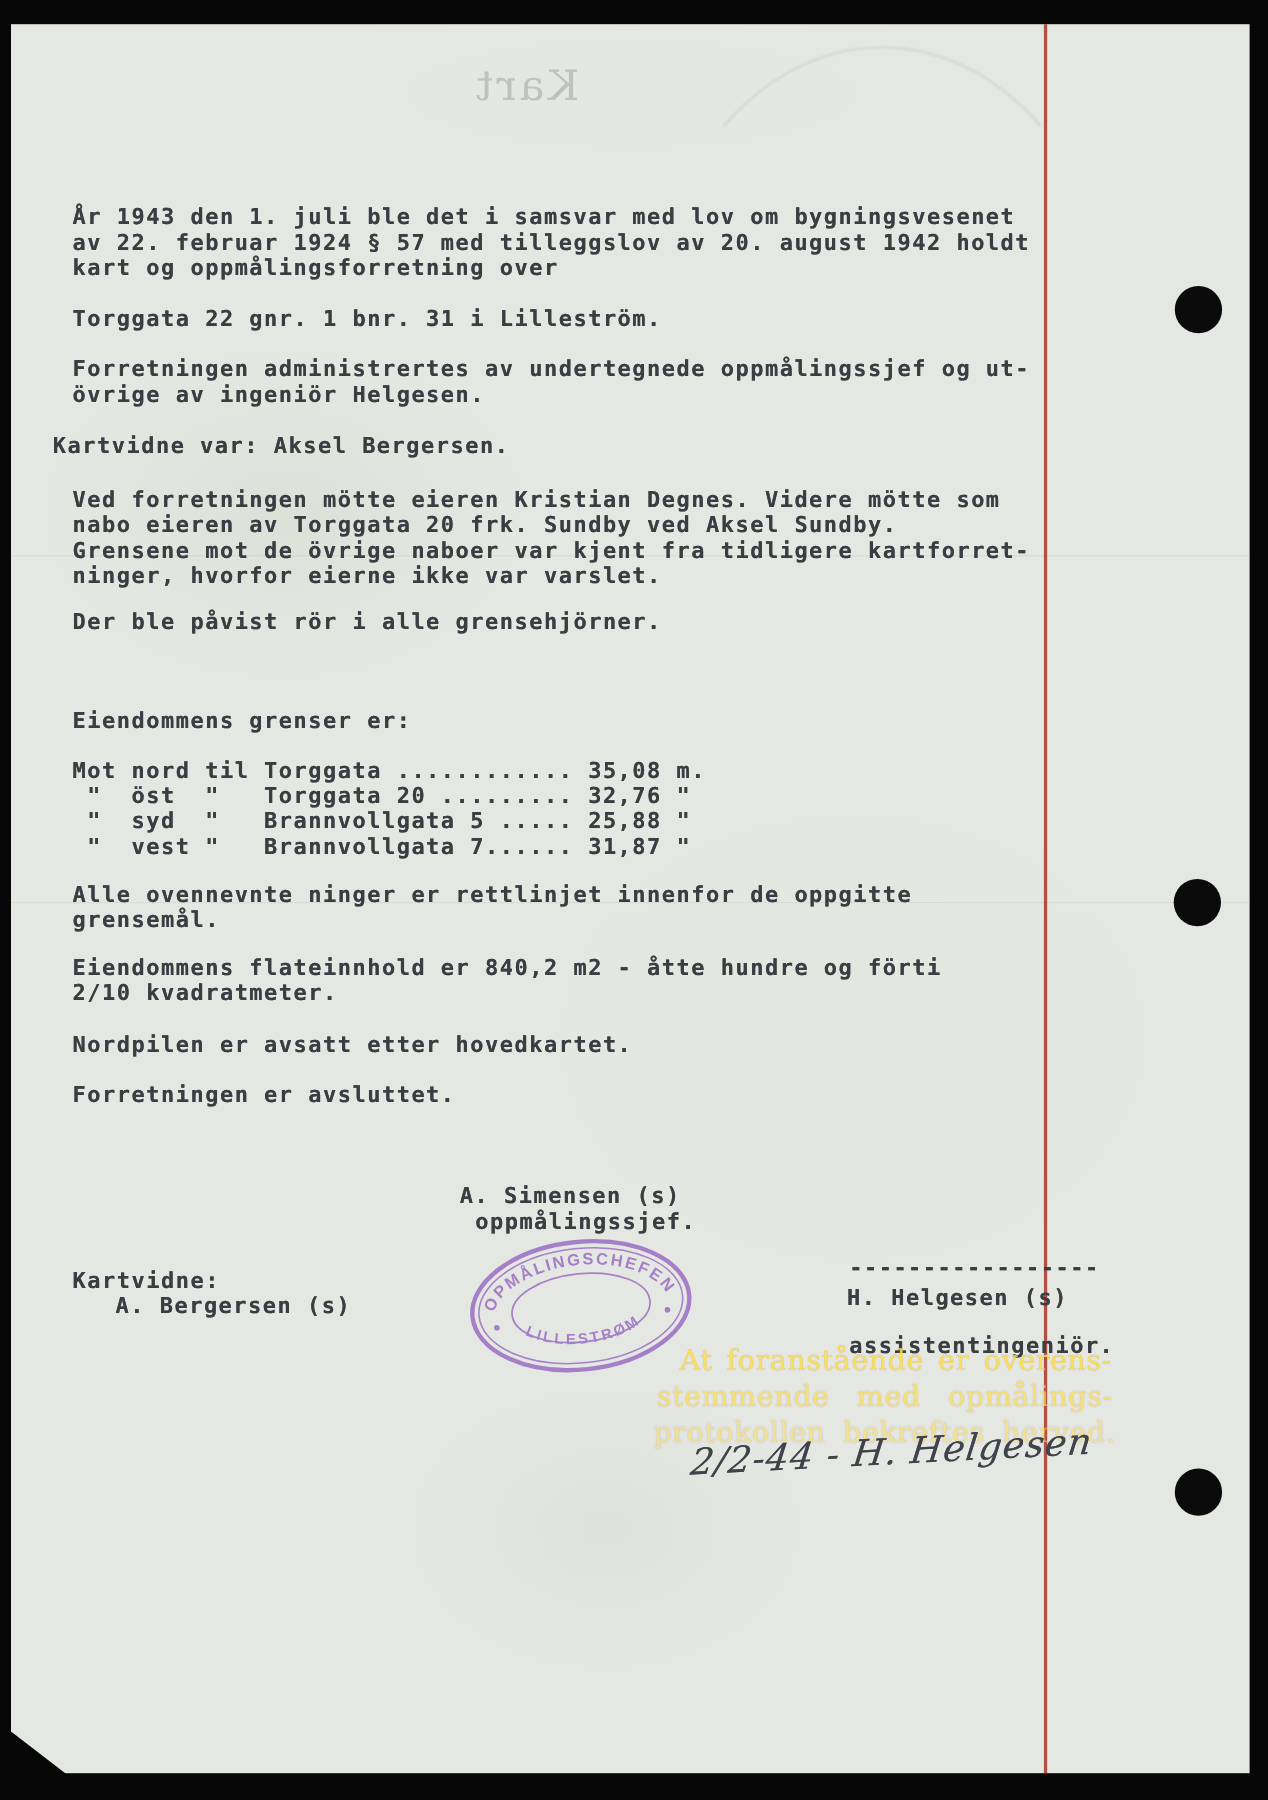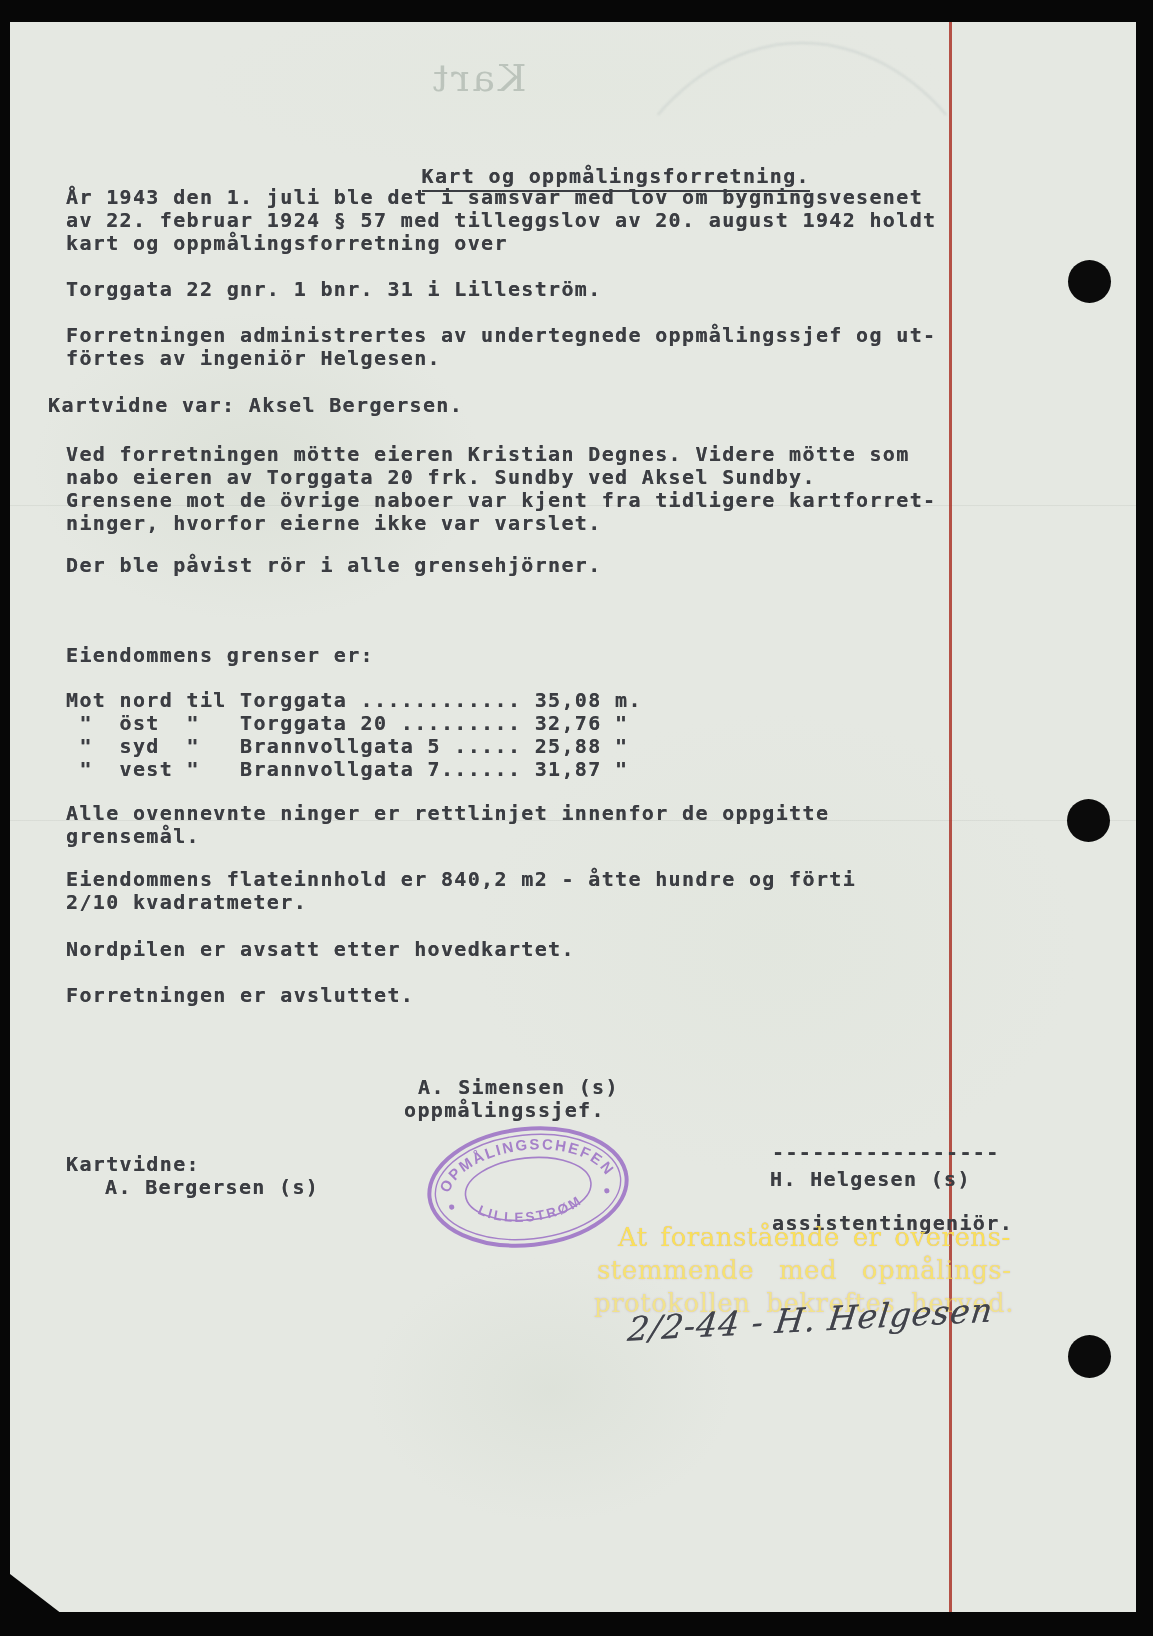--- a/index.html
+++ b/index.html
@@ -55,30 +55,27 @@
   <div class="crease" style="top:820px"></div>
   <div class="bleed-arc"></div>
   <div class="bleed">Kart</div>
   <div class="margin-line"></div>
   <div class="corner-cut"></div>
 
   <div class="hole" style="left:1068px;top:260px"></div>
   <div class="hole" style="left:1067px;top:799px"></div>
   <div class="hole" style="left:1068px;top:1335px"></div>
 
-  <div class="typed" style="left:368px;top:142px">
-    <span class="title-underline">Kart og oppmålingsforretning.</span>
-  </div>
 
   <div class="typed" style="left:66px;top:186px">År 1943 den 1. juli ble det i samsvar med lov om bygningsvesenet
 av 22. februar 1924 § 57 med tilleggslov av 20. august 1942 holdt
 kart og oppmålingsforretning over</div>
   <div class="typed" style="left:66px;top:278px">Torggata 22 gnr. 1 bnr. 31 i Lilleström.</div>
   <div class="typed" style="left:66px;top:324px">Forretningen administrertes av undertegnede oppmålingssjef og ut-
-förtes av ingeniör Helgesen.</div>
+övrige av ingeniör Helgesen.</div>
   <div class="typed" style="left:48px;top:394px">Kartvidne var: Aksel Bergersen.</div>
   <div class="typed" style="left:66px;top:443px">Ved forretningen mötte eieren Kristian Degnes. Videre mötte som
 nabo eieren av Torggata 20 frk. Sundby ved Aksel Sundby.
 Grensene mot de övrige naboer var kjent fra tidligere kartforret-
 ninger, hvorfor eierne ikke var varslet.</div>
   <div class="typed" style="left:66px;top:554px">Der ble påvist rör i alle grensehjörner.</div>
   <div class="typed" style="left:66px;top:644px">Eiendommens grenser er:</div>
 
   <div class="typed" style="left:66px;top:689px">Mot nord til Torggata ............ 35,08 m.</div>
   <div class="typed" style="left:66px;top:712px"> "  öst  "   Torggata 20 ......... 32,76 "</div>
@@ -86,21 +83,21 @@
   <div class="typed" style="left:66px;top:758px"> "  vest "   Brannvollgata 7...... 31,87 "</div>
 
   <div class="typed" style="left:66px;top:802px">Alle ovennevnte ninger er rettlinjet innenfor de oppgitte
 grensemål.</div>
   <div class="typed" style="left:66px;top:868px">Eiendommens flateinnhold er 840,2 m2 - åtte hundre og förti
 2/10 kvadratmeter.</div>
   <div class="typed" style="left:66px;top:938px">Nordpilen er avsatt etter hovedkartet.</div>
   <div class="typed" style="left:66px;top:984px">Forretningen er avsluttet.</div>
 
   <div class="typed" style="left:418px;top:1076px">A. Simensen (s)</div>
-  <div class="typed" style="left:404px;top:1099px">oppmålingssjef.</div>
+  <div class="typed" style="left:432px;top:1099px">oppmålingssjef.</div>
 
   <div class="typed" style="left:66px;top:1153px">Kartvidne:</div>
   <div class="typed" style="left:105px;top:1176px">A. Bergersen (s)</div>
 
   <div class="typed" style="left:772px;top:1141px">-----------------</div>
   <div class="typed" style="left:770px;top:1168px">H. Helgesen (s)</div>
   <div class="typed" style="left:772px;top:1212px">assistentingeniör.</div>
 
   <svg class="stamp-svg" viewBox="0 0 220 142">
     <defs>

